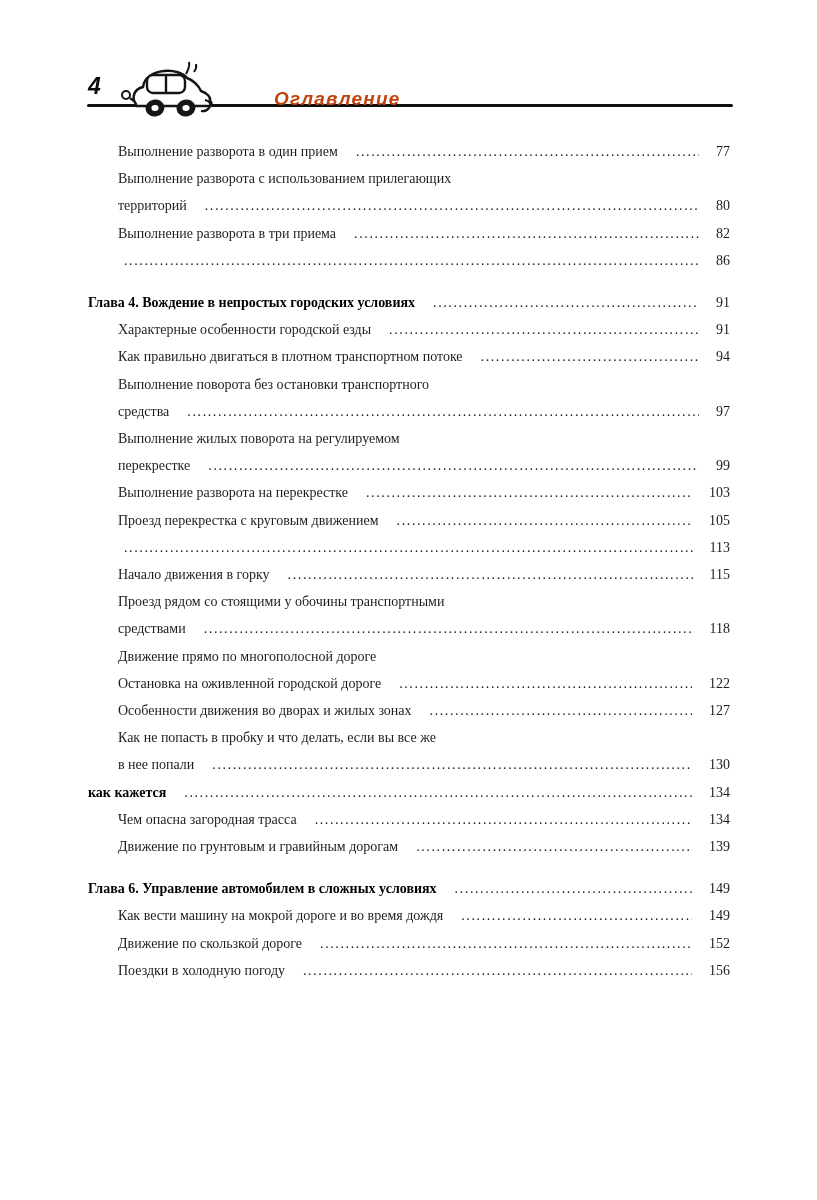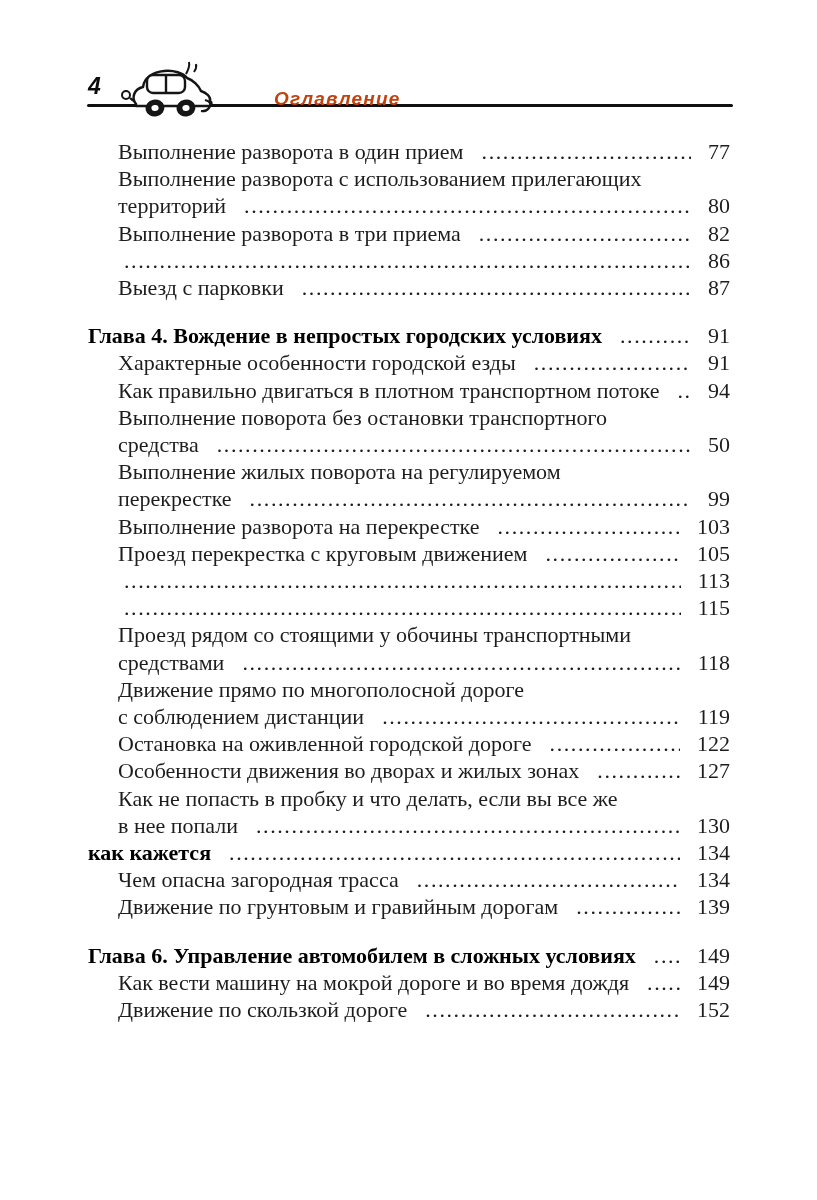--- a/index.html
+++ b/index.html
@@ -21,25 +21,25 @@
   .rule {
     position:absolute; left:87px; top:104px; width:646px; height:3px;
     background:#101010; border-radius:2px;
   }
   .car { position:absolute; left:120px; top:61px; width:100px; height:60px; }
 
   
   .toc { position:absolute; left:88px; top:138px; width:642px; }
   .toc-line {
     display:flex; align-items:baseline;
-    font-size:22px; line-height:27.2px; color:#1d1d1d;gap:12px;
+    font-size:14px; line-height:27.2px; color:#1d1d1d;gap:12px;
   }
   .toc-line.lvl1 { padding-left:30px; }
   .toc-line.lvl0 .t { font-weight:700; color:#000; }
-  .toc-line.sb { margin-top:21px; }
+  .toc-line.sb { margin-top:15px; }
   .t { white-space:nowrap; }
   .leader { flex:1 1 auto; min-width:8px; overflow:hidden; white-space:nowrap; margin:0 5px 0 6px; }
   .leader::after {
     content:"..........................................................................................................................................";
     letter-spacing:1.6px; color:#1d1d1d; font-weight:400;
   }
   .p { white-space:nowrap; font-weight:400; }
 </style>
 </head>
 <body>
@@ -102,25 +102,20 @@
   </div>
       <div class="toc-line lvl1">
     <span class="t">Выполнение разворота в три приема</span>
     <span class="leader"></span>
     <span class="p">82</span>
   </div>
       <div class="toc-line lvl1">
     <span class="leader"></span>
     <span class="p">86</span>
   </div>
-      <div class="toc-line lvl1">
-    <span class="t">Выезд с парковки</span>
-    <span class="leader"></span>
-    <span class="p">87</span>
-  </div>
       <div class="toc-line lvl0 sb">
     <span class="t">Глава 4. Вождение в непростых городских условиях</span>
     <span class="leader"></span>
     <span class="p">91</span>
   </div>
       <div class="toc-line lvl1">
     <span class="t">Характерные особенности городской езды</span>
     <span class="leader"></span>
     <span class="p">91</span>
   </div>
@@ -129,21 +124,21 @@
     <span class="leader"></span>
     <span class="p">94</span>
   </div>
       <div class="toc-line lvl1">
     <span class="t">Выполнение поворота без остановки транспортного</span>
 
   </div>
       <div class="toc-line lvl1">
     <span class="t">средства</span>
     <span class="leader"></span>
-    <span class="p">50</span>
+    <span class="p">97</span>
   </div>
       <div class="toc-line lvl1">
     <span class="t">Выполнение жилых поворота на регулируемом</span>
 
   </div>
       <div class="toc-line lvl1">
     <span class="t">перекрестке</span>
     <span class="leader"></span>
     <span class="p">99</span>
   </div>
@@ -155,40 +150,36 @@
       <div class="toc-line lvl1">
     <span class="t">Проезд перекрестка с круговым движением</span>
     <span class="leader"></span>
     <span class="p">105</span>
   </div>
       <div class="toc-line lvl1">
     <span class="leader"></span>
     <span class="p">113</span>
   </div>
       <div class="toc-line lvl1">
+    <span class="t">Начало движения в горку</span>
     <span class="leader"></span>
     <span class="p">115</span>
   </div>
       <div class="toc-line lvl1">
     <span class="t">Проезд рядом со стоящими у обочины транспортными</span>
 
   </div>
       <div class="toc-line lvl1">
     <span class="t">средствами</span>
     <span class="leader"></span>
     <span class="p">118</span>
   </div>
       <div class="toc-line lvl1">
     <span class="t">Движение прямо по многополосной дороге</span>
 
-  </div>
-      <div class="toc-line lvl1">
-    <span class="t">с соблюдением дистанции</span>
-    <span class="leader"></span>
-    <span class="p">119</span>
   </div>
       <div class="toc-line lvl1">
     <span class="t">Остановка на оживленной городской дороге</span>
     <span class="leader"></span>
     <span class="p">122</span>
   </div>
       <div class="toc-line lvl1">
     <span class="t">Особенности движения во дворах и жилых зонах</span>
     <span class="leader"></span>
     <span class="p">127</span>
@@ -225,14 +216,19 @@
       <div class="toc-line lvl1">
     <span class="t">Как вести машину на мокрой дороге и во время дождя</span>
     <span class="leader"></span>
     <span class="p">149</span>
   </div>
       <div class="toc-line lvl1">
     <span class="t">Движение по скользкой дороге</span>
     <span class="leader"></span>
     <span class="p">152</span>
   </div>
+      <div class="toc-line lvl1">
+    <span class="t">Поездки в холодную погоду</span>
+    <span class="leader"></span>
+    <span class="p">156</span>
+  </div>
     </main>
 </div>
 
 </body></html>

